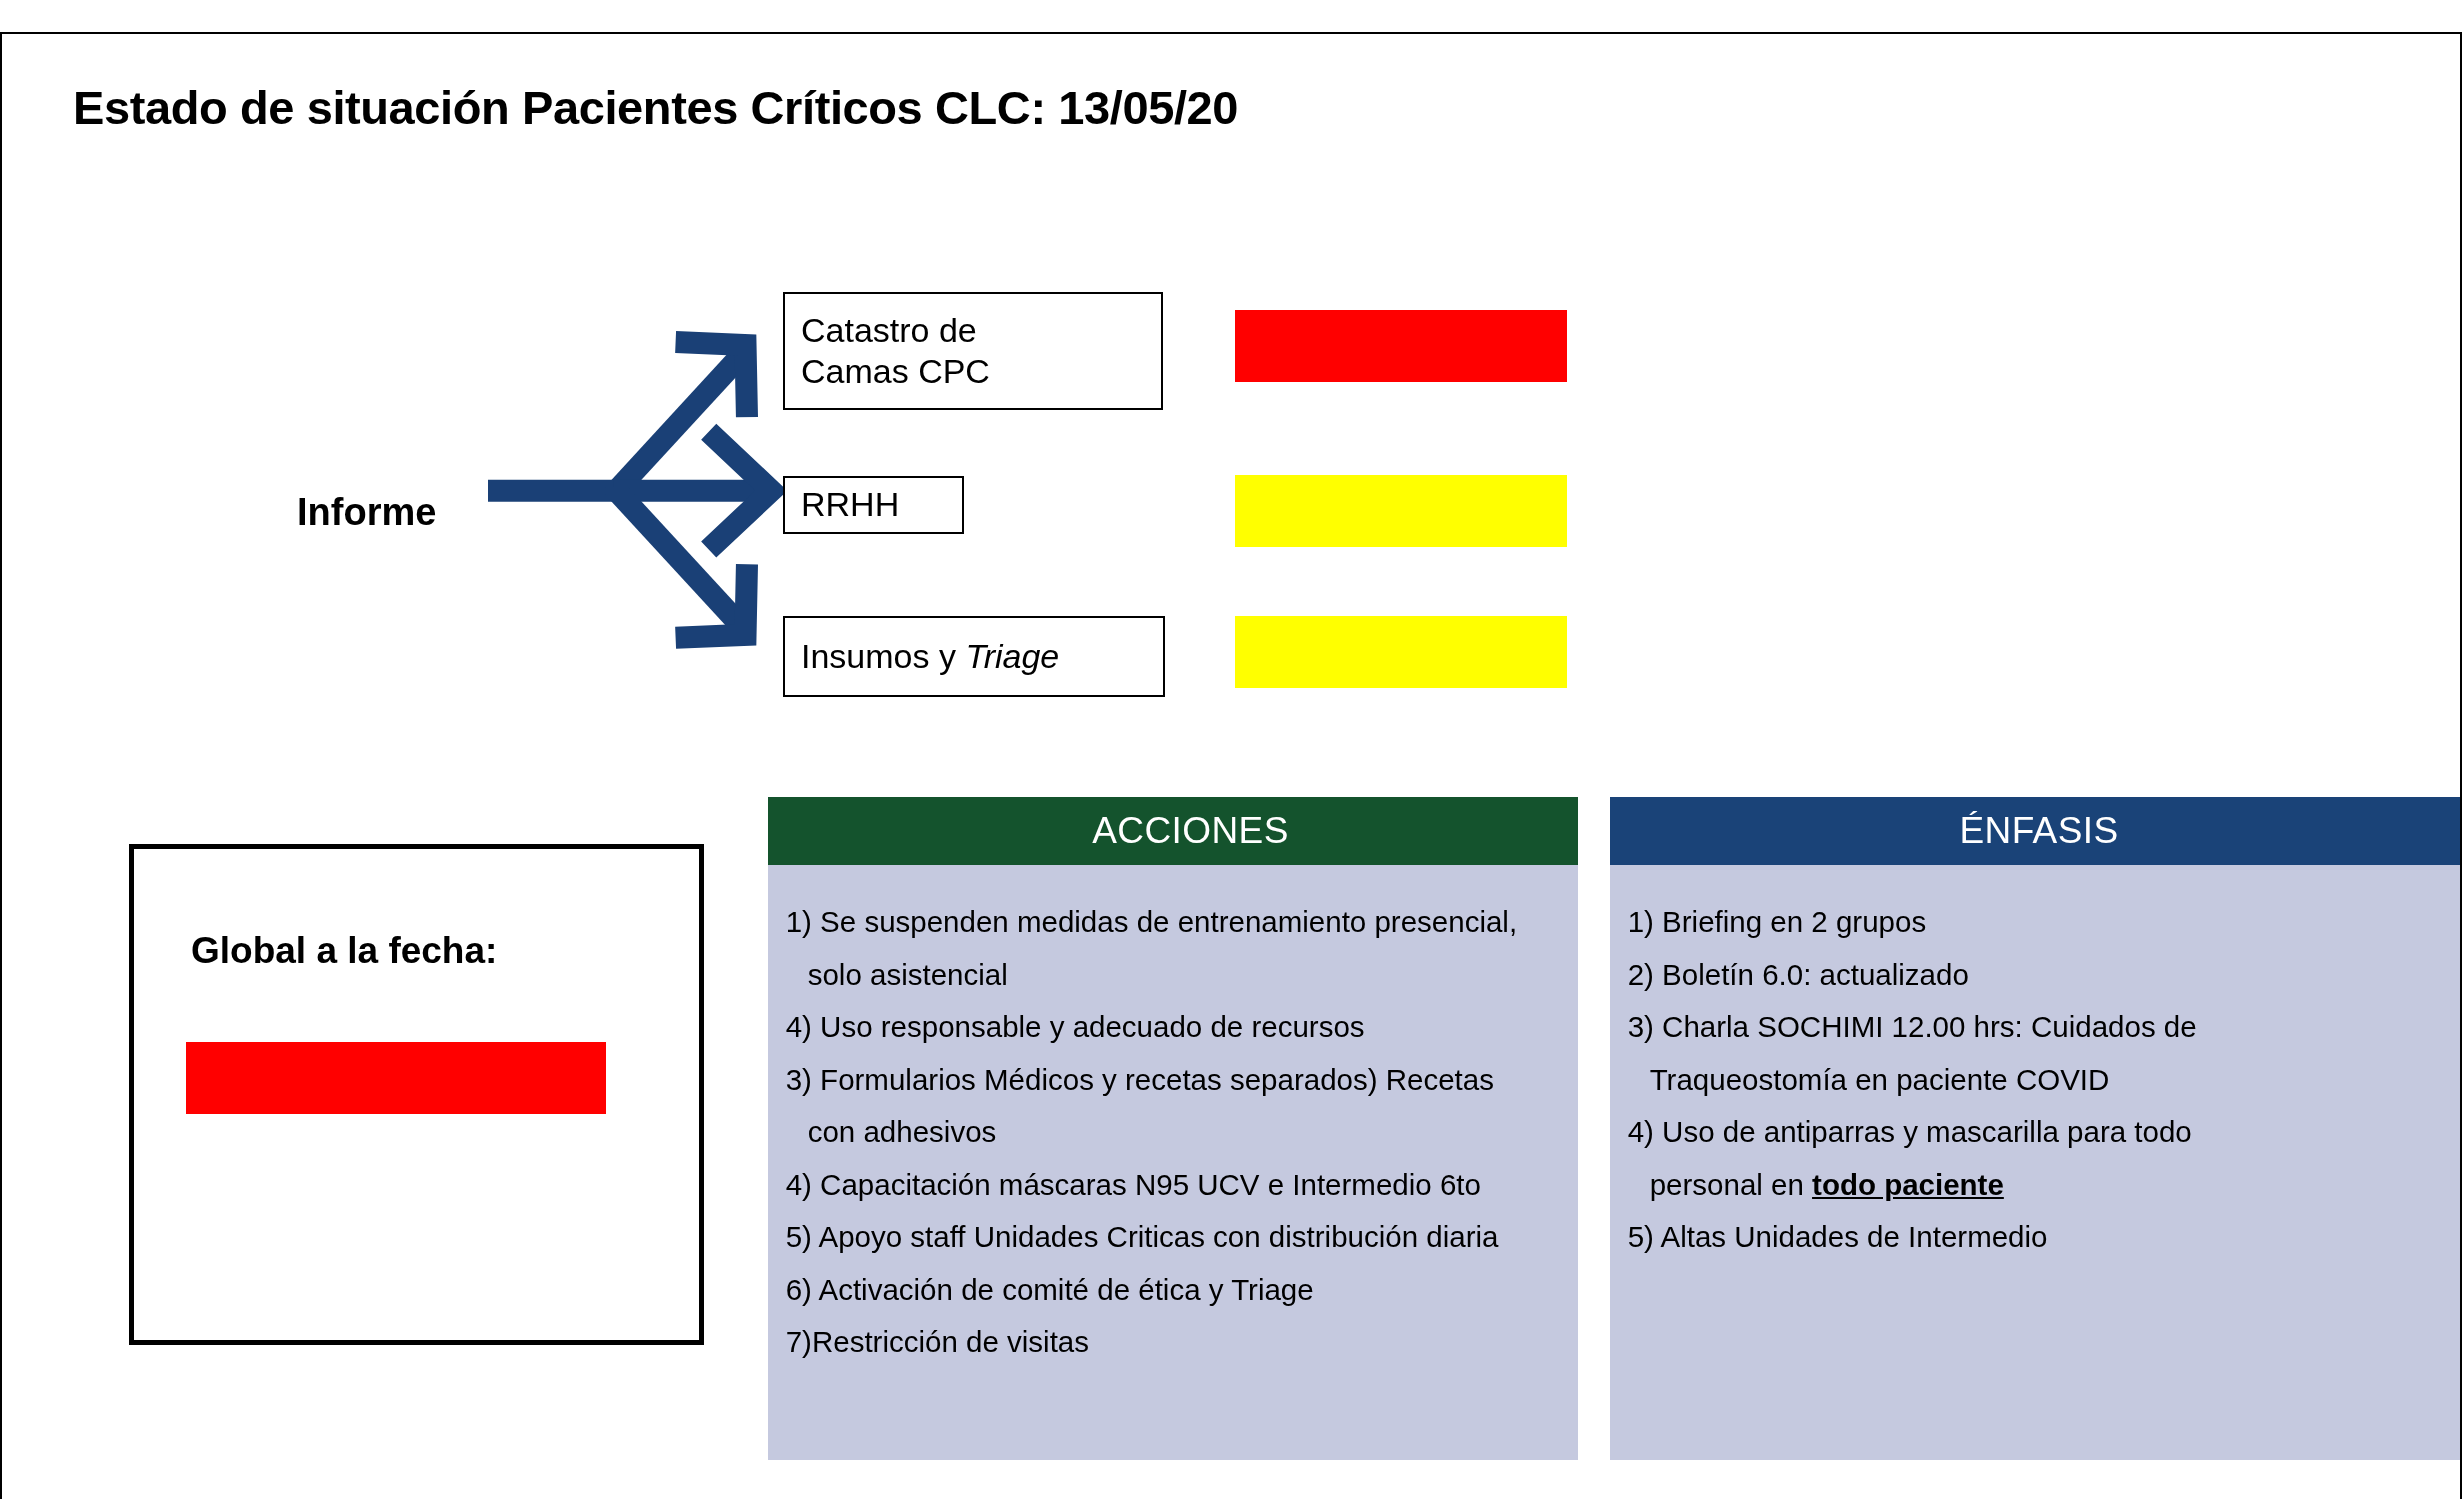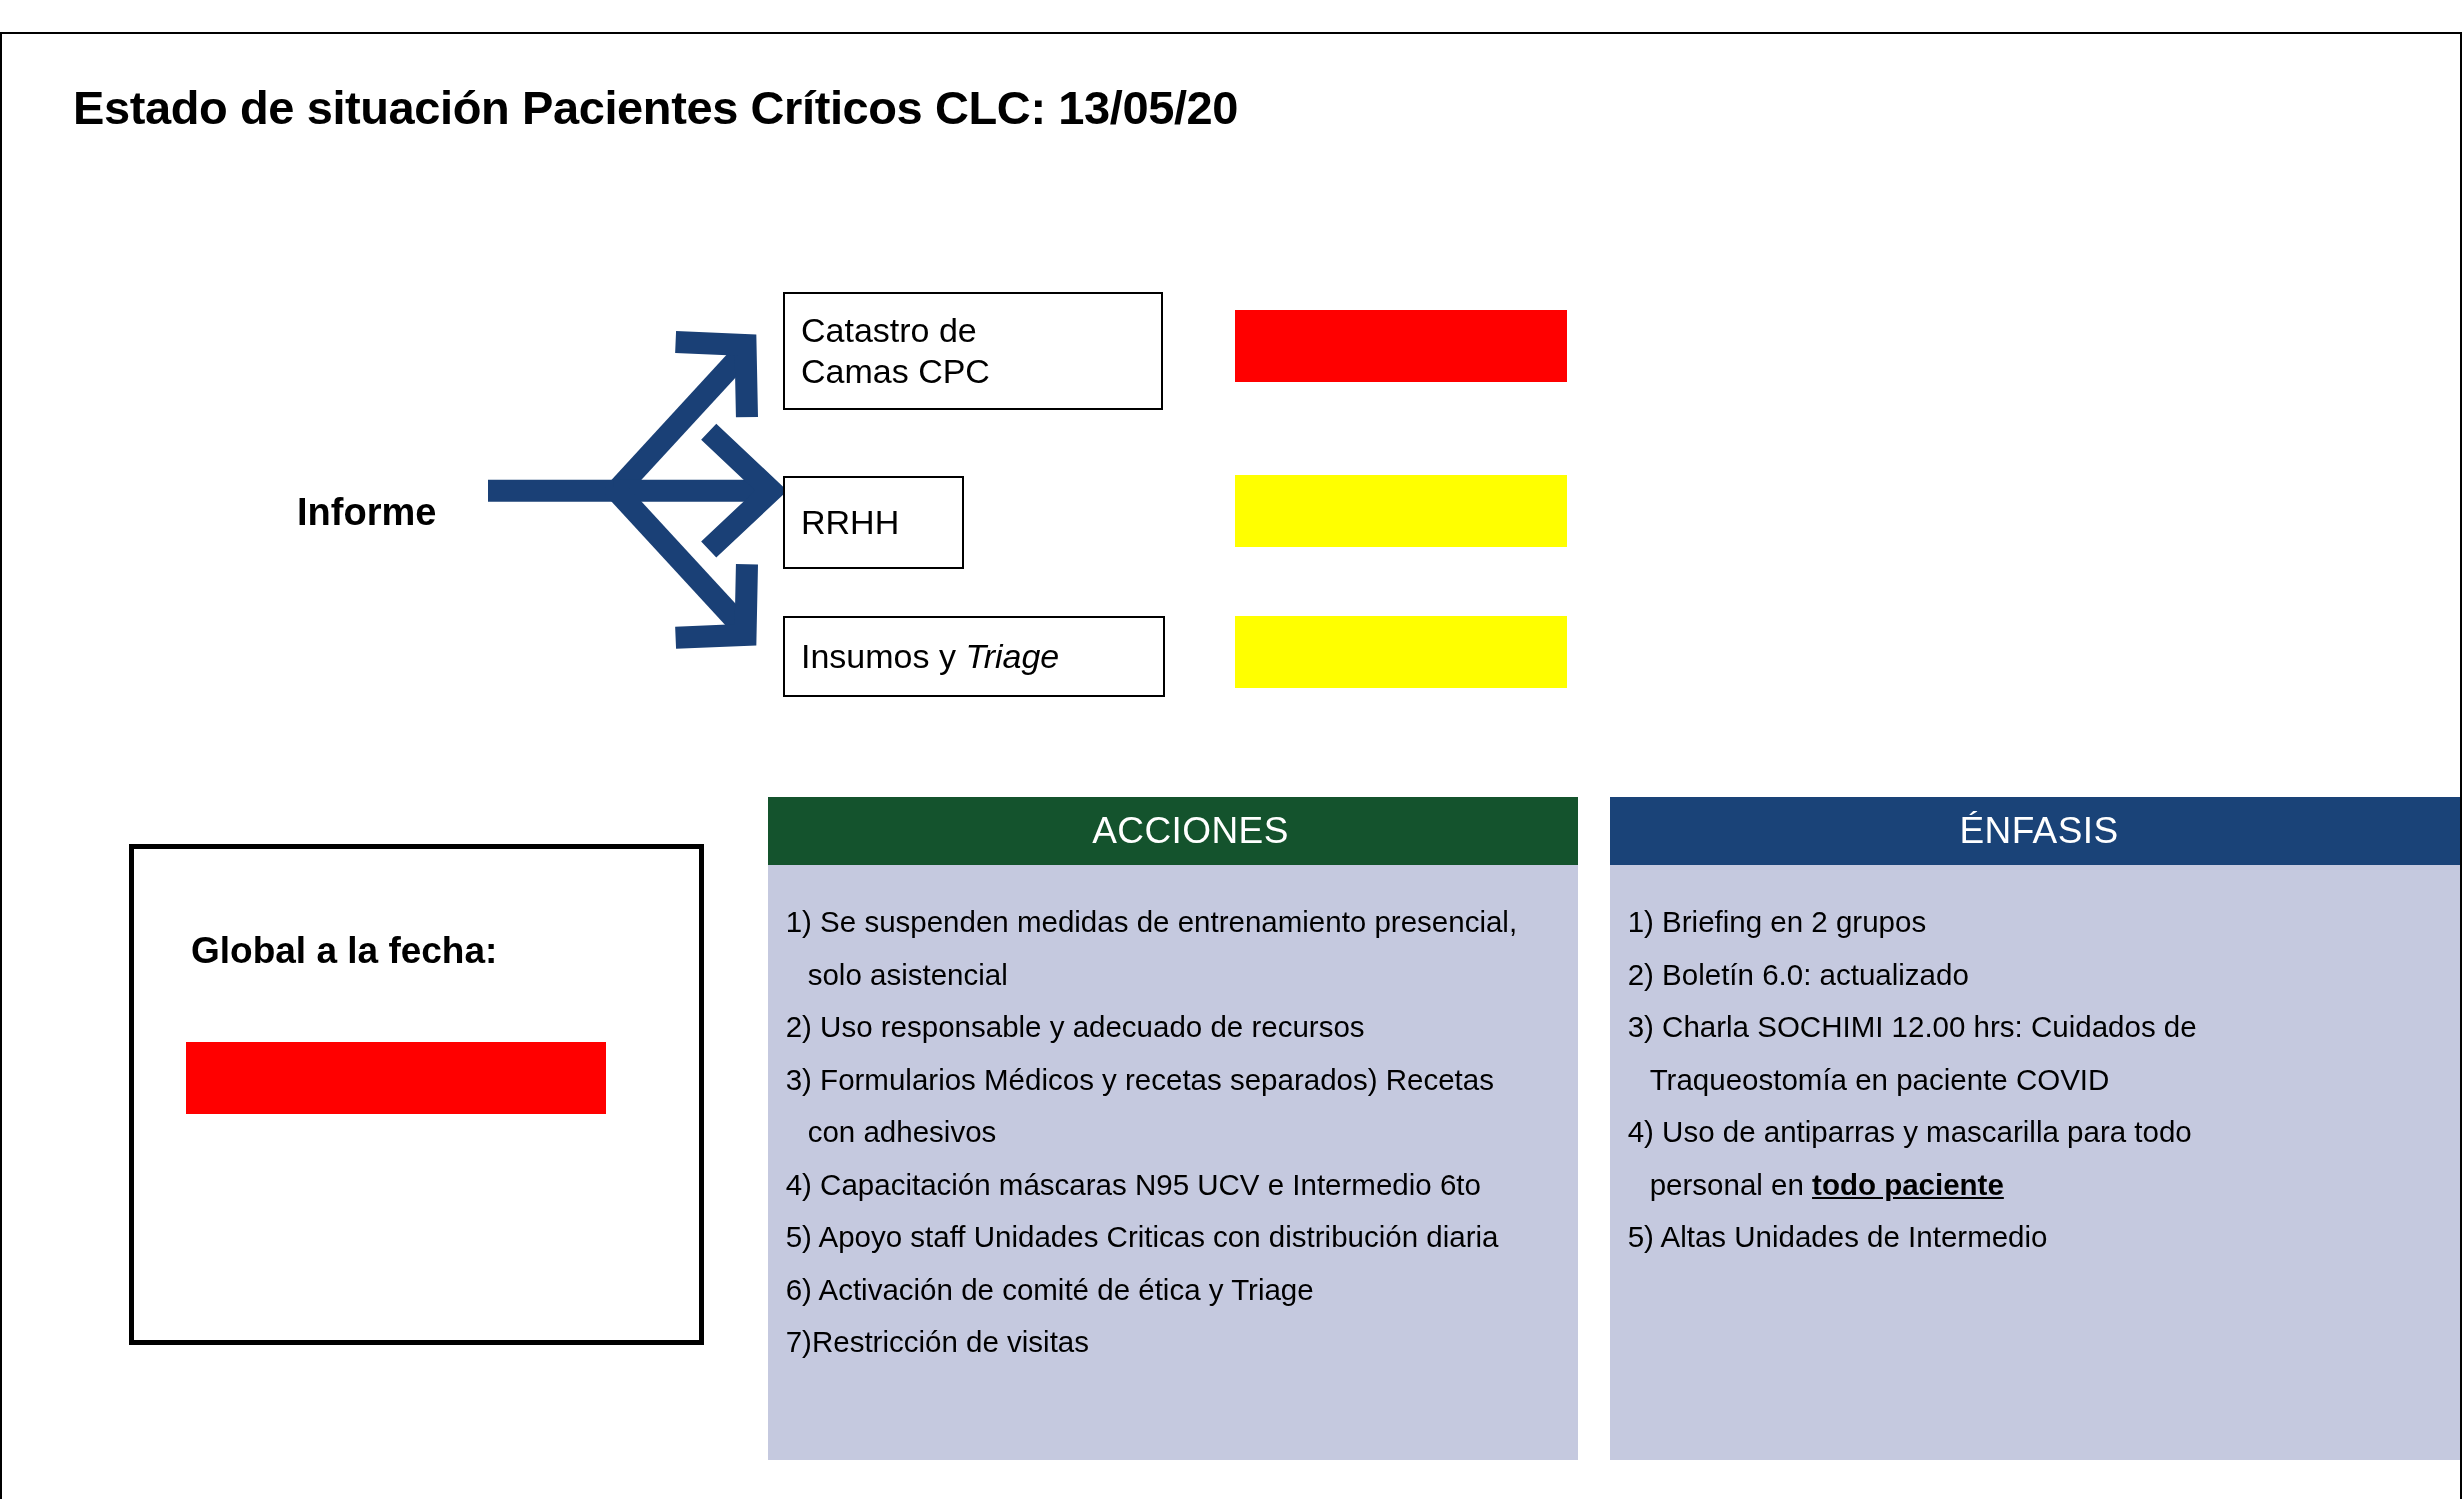--- a/index.html
+++ b/index.html
@@ -57,21 +57,21 @@
     border: 2.9px solid #000000;
     background: #ffffff;
     display: flex;
     align-items: center;
     padding-left: 16px;
     color: #000000;
     font-size: 34px;
     line-height: 1.22;
   }
   #flow-box-0 { left: 781px; top: 258px;  width: 380px; height: 118px; }
-  #flow-box-1 { left: 781px; top: 442px;  width: 181px; height: 93px; }
+  #flow-box-1 { left: 781px; top: 442px;  width: 181px; height: 58px; }
   #flow-box-2 { left: 781px; top: 582px;  width: 382px; height: 81px; }
 
   .flow-swatch {
     position: absolute;
   }
   #flow-swatch-0 { left: 1233px; top: 276px; width: 332px; height: 72px; }
   #flow-swatch-1 { left: 1233px; top: 441px; width: 332px; height: 72px; }
   #flow-swatch-2 { left: 1233px; top: 582px; width: 332px; height: 72px; }
 
   
@@ -187,21 +187,21 @@
 
   <div class="global-box">
     <div class="global-label">Global a la fecha:</div>
     <div class="global-swatch" id="global-swatch" style="background: rgb(255, 0, 0);"></div>
   </div>
 
   <div class="panel" id="panel-acciones">
     <div class="panel-header" id="header-acciones" style="background: #14532d; padding-left: 35px;">ACCIONES</div>
     <div class="panel-body" id="body-acciones" style="background: rgb(197, 201, 223);">
         <div class="panel-item"><span>1) Se suspenden medidas de entrenamiento presencial,</span><span class="cont">solo asistencial</span></div>
-        <div class="panel-item"><span>2) Uso responsable y adecuado de recursos</span></div>
+        <div class="panel-item"><span>4) Uso responsable y adecuado de recursos</span></div>
         <div class="panel-item"><span>3) Formularios Médicos y recetas separados) Recetas</span><span class="cont">con adhesivos</span></div>
         <div class="panel-item"><span>4) Capacitación máscaras N95 UCV e Intermedio 6to</span></div>
         <div class="panel-item"><span>5) Apoyo staff Unidades Criticas con distribución diaria</span></div>
         <div class="panel-item"><span>6) Activación de comité de ética y Triage</span></div>
         <div class="panel-item"><span>7)Restricción de visitas</span></div>
       </div>
   </div>
 
   <div class="panel" id="panel-enfasis">
     <div class="panel-header" id="header-enfasis" style="background: rgb(26, 67, 120);">ÉNFASIS</div>

